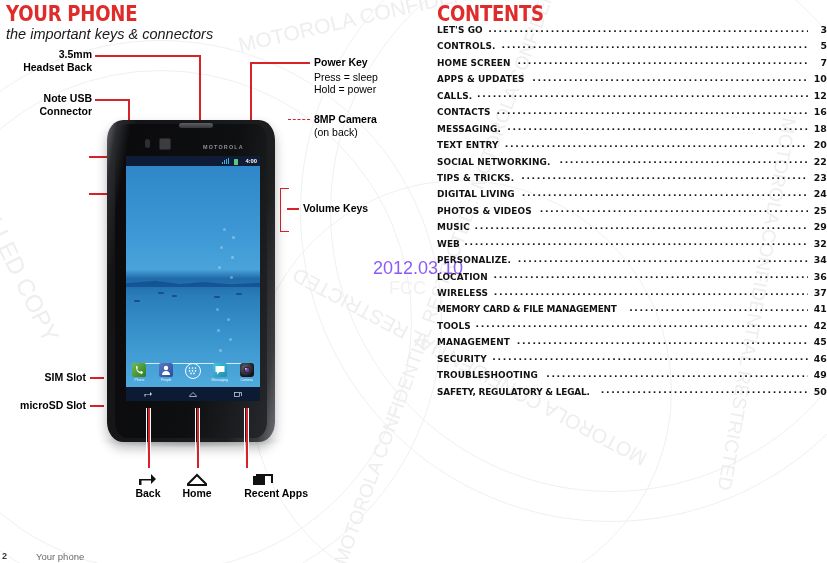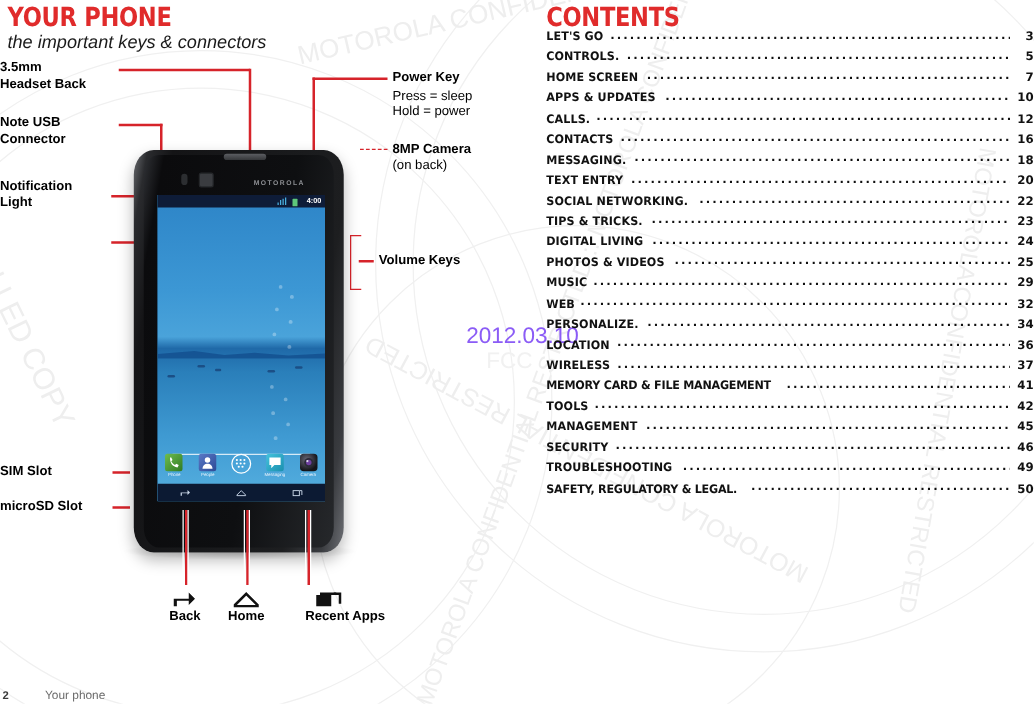--- a/index.html
+++ b/index.html
@@ -64,21 +64,21 @@
 
   
   .callout {
     position: absolute;
     font-size: 10.5px;
     line-height: 12.5px;
     font-weight: bold;
     color: #000;
     white-space: nowrap;
   }
-  .callout.right-align { }
+  .callout.right-align { text-align: right; }
   .callout .sub {
     font-weight: normal;
     font-size: 10.5px;
   }
 
   
   .lead {
     position: absolute;
     background: #d6232a;
   }
@@ -402,24 +402,20 @@
   <div class="lead lead-h" style="left:95px; top:55px; width:105px;"></div>
   <div class="lead lead-v" style="left:199px; top:55px; height:68px;"></div>
 
   <div class="callout right-align" style="left:0px; top:92px; width:92px;">
     <div>Note USB</div>
     <div>Connector</div>
   </div>
   <div class="lead lead-h" style="left:95px; top:99px; width:35px;"></div>
   <div class="lead lead-v" style="left:128px; top:99px; height:22px;"></div>
 
-  <div class="callout right-align" style="left:0px; top:143px; width:86px;">
-    <div>Notification</div>
-    <div>Light</div>
-  </div>
   <div class="lead lead-h" style="left:89px; top:156px; width:53px;"></div>
   <div class="lead lead-v" style="left:140px; top:138px; height:19px;"></div>
   <div class="lead-white lead-white-v" style="left:142px; top:138px; height:19px; width:3px;"></div>
 
   <div class="lead lead-h" style="left:89px; top:193px; width:70px;"></div>
   <div class="lead lead-v" style="left:157px; top:138px; height:56px;"></div>
   <div class="lead-white lead-white-v" style="left:159px; top:138px; height:56px; width:3px;"></div>
 
   <div class="callout right-align" style="left:0px; top:371px; width:86px;">
     <span>SIM Slot</span>

